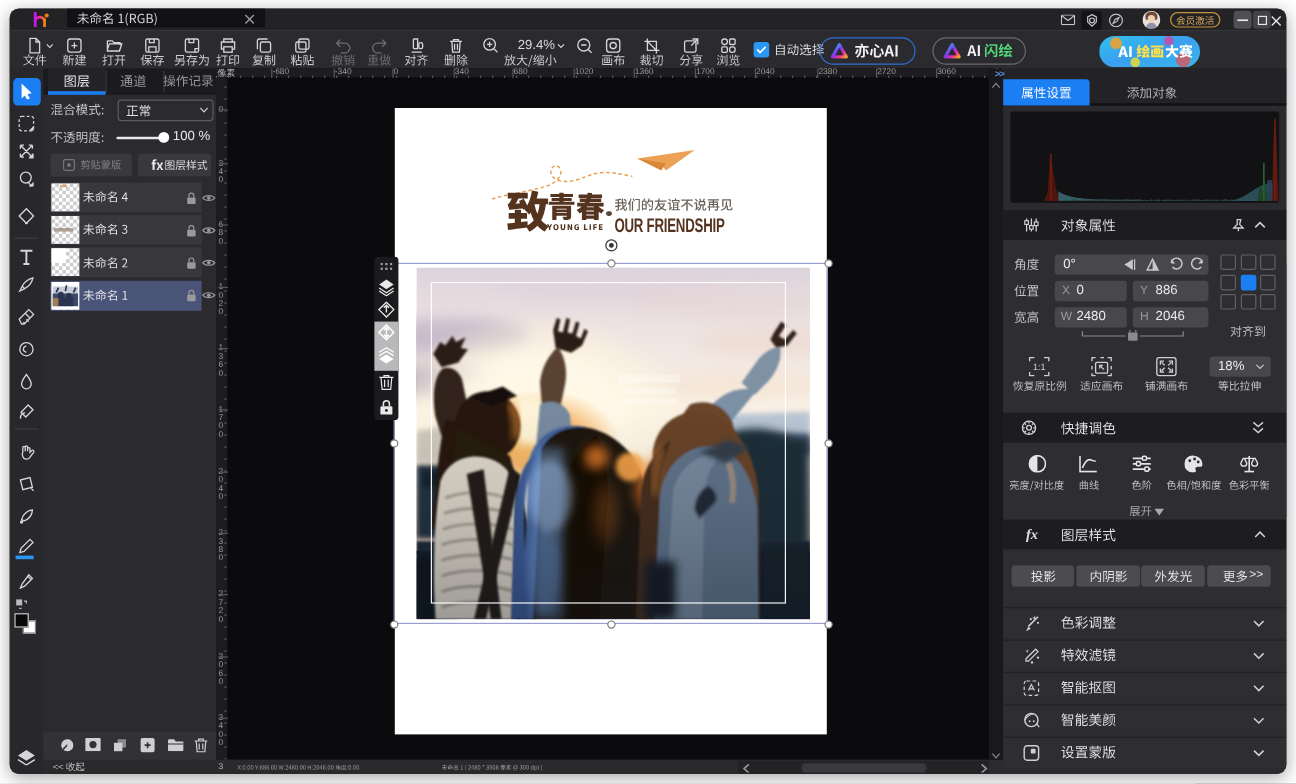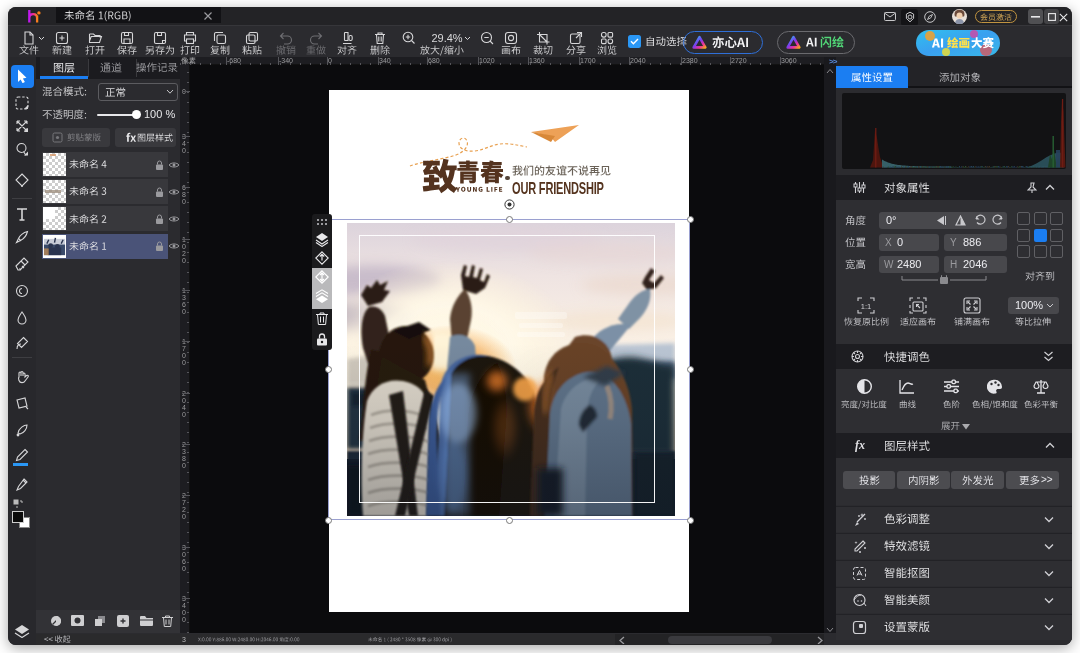--- a/index.html
+++ b/index.html
@@ -838,21 +838,21 @@
         </svg><svg style="position:absolute;left:857px;top:297px;" width="18" height="17" viewBox="0 0 18 17">
           <path d="M1 4V1h4M13 1h4v3M17 13v3h-4M5 16H1v-3" stroke="#d0d0d4" fill="none" stroke-width="1.1"></path>
           <text x="9" y="11.5" font-family="Liberation Sans" font-size="7.5" fill="#d0d0d4" text-anchor="middle">1:1</text>
         </svg><svg style="position:absolute;left:909px;top:297px;" width="18" height="17" viewBox="0 0 18 17">
           <path d="M1 4V1h3M8 1h3M14 1h3v3M17 8v3M17 14v2h-3M1 8v3M1 14v2h3" stroke="#d0d0d4" fill="none" stroke-width="1.1"></path>
           <rect x="4" y="5" width="10" height="9" rx="1" stroke="#d0d0d4" fill="none" stroke-width="1.1"></rect>
           <path d="M11 11L7.5 7.5M7.5 10V7.5H10" stroke="#d0d0d4" fill="none" stroke-width="1.1"></path>
         </svg><svg style="position:absolute;left:963px;top:297px;" width="18" height="17" viewBox="0 0 18 17">
           <rect x="1" y="1" width="16" height="15" rx="2" stroke="#d0d0d4" fill="none" stroke-width="1.1"></rect>
           <path d="M5 5l2.5 2.5M13 5l-2.5 2.5M5 12l2.5-2.5M13 12l-2.5-2.5M4 7V4h3M11 4h3v3M14 10v3h-3M7 13H4v-3" stroke="#d0d0d4" fill="none" stroke-width="1.1"></path>
-        </svg><div style="position:absolute;left:1008px;top:297px;width:51px;height:17px;background:#48484c;border-radius:3px"></div><div style="position:absolute;left:1015px;top:299px;font:11px 'Liberation Sans',sans-serif;color:#ececf0">100%</div><svg style="position:absolute;left:1046px;top:303px;" width="8" height="6" viewBox="0 0 8 6">
+        </svg><div style="position:absolute;left:1008px;top:297px;width:51px;height:17px;background:#48484c;border-radius:3px"></div><div style="position:absolute;left:1015px;top:299px;font:11px 'Liberation Sans',sans-serif;color:#ececf0">18%</div><svg style="position:absolute;left:1046px;top:303px;" width="8" height="6" viewBox="0 0 8 6">
           <path d="M1 1l3 3 3-3" stroke="#c8c8cc" fill="none"></path>
         </svg><svg style="position:absolute;left:843.5px;top:317.1px;overflow:visible" width="45" height="12">
           <path d="M1.5 0.4L1.5 8.6L2.1 8.6L2.1 0.4ZM0.8 2.1C0.7 2.8 0.6 3.8 0.4 4.4L0.9 4.6C1.1 3.9 1.3 2.9 1.3 2.2ZM2.2 2C2.4 2.6 2.7 3.3 2.7 3.8L3.2 3.5C3.2 3.1 2.9 2.4 2.7 1.8ZM5.3 3.6C5.2 4.4 5 5.1 4.7 5.7C4.8 5.7 5 5.8 5.1 5.9C5.4 5.4 5.7 4.5 5.8 3.7ZM7.8 3.5C7.7 4.3 7.4 5.1 7.1 5.6C7.2 5.7 7.5 5.8 7.6 5.9C7.9 5.3 8.2 4.5 8.4 3.6ZM4.5 0.3C4.5 0.8 4.4 1.3 4.4 1.7L3.1 1.7L3.1 2.3L4.3 2.3C4 4.2 3.5 5.8 2.5 6.9C2.6 7 2.9 7.2 3 7.4C4 6.1 4.6 4.4 4.9 2.3L8.5 2.3L8.5 1.7L5 1.7C5.1 1.3 5.1 0.9 5.2 0.4ZM6.3 2.7C6.2 5.6 5.8 7.4 3.8 8.1C4 8.2 4.1 8.5 4.2 8.7C5.3 8.2 6 7.4 6.4 6.3C6.8 7.4 7.4 8.2 8.2 8.6C8.3 8.4 8.5 8.2 8.6 8.1C7.6 7.6 7 6.6 6.6 5.4C6.8 4.6 6.9 3.7 6.9 2.7ZM11.6 3.9L15.8 3.9L15.8 4.6L11.6 4.6ZM11.6 2.9L15.8 2.9L15.8 3.5L11.6 3.5ZM10.9 2.4L10.9 5L11.9 5C11.4 5.7 10.6 6.4 9.8 6.8C10 6.9 10.2 7.1 10.3 7.2C10.7 7 11.1 6.7 11.4 6.4C11.8 6.8 12.3 7.2 12.8 7.4C11.7 7.8 10.5 7.9 9.3 8C9.4 8.2 9.5 8.5 9.6 8.6C10.9 8.5 12.3 8.2 13.6 7.8C14.7 8.2 15.9 8.5 17.3 8.6C17.4 8.4 17.5 8.1 17.7 8C16.5 7.9 15.3 7.7 14.4 7.5C15.2 7 15.9 6.5 16.4 5.9L15.9 5.6L15.8 5.6L12.2 5.6C12.4 5.4 12.5 5.3 12.6 5.1L12.6 5L16.5 5L16.5 2.4ZM11.4 0.4C11 1.3 10.2 2.1 9.4 2.6C9.6 2.7 9.8 3 9.9 3.2C10.3 2.8 10.8 2.3 11.2 1.8L17.1 1.8L17.1 1.2L11.6 1.2C11.8 1 11.9 0.8 12 0.5ZM15.3 6.1C14.8 6.6 14.2 6.9 13.5 7.2C12.9 6.9 12.3 6.6 11.9 6.1ZM21.3 4.3L25.1 4.3L25.1 5.1L21.3 5.1ZM21.3 3L25.1 3L25.1 3.8L21.3 3.8ZM24.3 6.4C24.8 7 25.5 7.8 25.9 8.3L26.5 8C26.1 7.5 25.4 6.7 24.8 6.1ZM21.3 6.1C20.9 6.7 20.3 7.4 19.8 7.9C20 8 20.2 8.2 20.4 8.3C20.9 7.8 21.5 7 22 6.3ZM19.2 0.9L19.2 3.4C19.2 4.8 19.1 6.7 18.3 8.1C18.5 8.2 18.8 8.4 18.9 8.5C19.7 7 19.8 4.9 19.8 3.4L19.8 1.5L26.5 1.5L26.5 0.9ZM22.8 1.6C22.7 1.8 22.6 2.1 22.4 2.4L20.7 2.4L20.7 5.7L22.9 5.7L22.9 7.9C22.9 8 22.8 8 22.7 8C22.6 8 22.1 8 21.6 8C21.6 8.2 21.7 8.5 21.8 8.6C22.5 8.6 22.9 8.6 23.2 8.5C23.4 8.4 23.5 8.2 23.5 7.9L23.5 5.7L25.8 5.7L25.8 2.4L23.2 2.4C23.3 2.2 23.4 1.9 23.6 1.7ZM28.1 8.6C28.3 8.4 28.7 8.3 31.1 7.5C31.1 7.3 31.1 7 31.1 6.8L28.9 7.5L28.9 3.8L31.1 3.8L31.1 3.1L28.9 3.1L28.9 0.5L28.2 0.5L28.2 7.3C28.2 7.7 27.9 7.9 27.8 8C27.9 8.1 28.1 8.4 28.1 8.6ZM31.8 0.4L31.8 7.1C31.8 8.1 32 8.4 32.9 8.4C33.1 8.4 34.1 8.4 34.3 8.4C35.2 8.4 35.4 7.8 35.5 6C35.3 5.9 35 5.8 34.8 5.7C34.8 7.3 34.7 7.8 34.3 7.8C34 7.8 33.2 7.8 33 7.8C32.6 7.8 32.5 7.7 32.5 7.2L32.5 4.5C33.5 4 34.6 3.3 35.4 2.6L34.8 2C34.2 2.6 33.4 3.3 32.5 3.8L32.5 0.4ZM42.2 1.4L42.2 6.4L42.8 6.4L42.8 1.4ZM43.7 0.4L43.7 7.7C43.7 7.9 43.6 7.9 43.5 7.9C43.3 7.9 42.8 7.9 42.3 7.9C42.4 8.1 42.5 8.4 42.5 8.6C43.2 8.6 43.7 8.6 43.9 8.4C44.2 8.3 44.3 8.1 44.3 7.7L44.3 0.4ZM39.2 5.3C39.5 5.6 39.9 5.9 40.2 6.1C39.8 7 39.2 7.7 38.6 8.1C38.7 8.3 38.9 8.5 39 8.6C40.4 7.7 41.3 5.8 41.6 2.9L41.2 2.8L41.1 2.9L40 2.9C40.1 2.4 40.2 2 40.3 1.5L41.8 1.5L41.8 0.9L38.7 0.9L38.7 1.5L39.6 1.5C39.4 2.9 38.9 4.3 38.2 5.2C38.4 5.3 38.7 5.5 38.8 5.6C39.2 5 39.5 4.3 39.8 3.5L40.9 3.5C40.8 4.2 40.7 4.9 40.4 5.5C40.2 5.3 39.9 5 39.6 4.9ZM37.9 0.4C37.6 1.7 37 3 36.3 3.8C36.4 4 36.6 4.4 36.6 4.5C36.9 4.2 37.1 3.9 37.3 3.6L37.3 8.6L37.9 8.6L37.9 2.3C38.1 1.7 38.3 1.1 38.5 0.5Z" fill="#c4c4c8"></path>
         </svg><svg style="position:absolute;left:900.0px;top:317.1px;overflow:visible" width="36" height="12">
           <path d="M0.6 1.1C1 1.5 1.6 2.1 1.9 2.5L2.4 2.1C2.1 1.7 1.5 1.1 1.1 0.7ZM4.1 4.9L7.3 4.9L7.3 6.3L4.1 6.3ZM2.2 3.6L0.4 3.6L0.4 4.2L1.6 4.2L1.6 7C1.2 7.2 0.8 7.5 0.3 7.9L0.8 8.5C1.2 7.9 1.7 7.5 2 7.5C2.2 7.5 2.5 7.7 2.9 7.9C3.5 8.3 4.3 8.4 5.4 8.4C6.2 8.4 7.8 8.3 8.5 8.3C8.5 8.1 8.6 7.8 8.6 7.6C7.8 7.7 6.4 7.8 5.4 7.8C4.4 7.8 3.6 7.7 3 7.4C2.7 7.2 2.4 7 2.2 6.9ZM3.5 4.3L3.5 6.9L7.9 6.9L7.9 4.3L6 4.3L6 3.2L8.6 3.2L8.6 2.6L6 2.6L6 1.4C6.8 1.3 7.5 1.2 8 1L7.7 0.4C6.6 0.8 4.7 1 3.1 1.1C3.2 1.2 3.3 1.5 3.3 1.6C4 1.6 4.7 1.5 5.4 1.5L5.4 2.6L2.8 2.6L2.8 3.2L5.4 3.2L5.4 4.3ZM11.4 3.5C11.7 4.5 12.2 5.8 12.3 6.6L13 6.3C12.8 5.5 12.4 4.3 12 3.3ZM13.3 3C13.6 4 13.9 5.3 14.1 6.1L14.7 5.9C14.6 5.1 14.3 3.8 13.9 2.8ZM13.2 0.5C13.4 0.8 13.6 1.2 13.7 1.5L10.1 1.5L10.1 4C10.1 5.3 10 7 9.3 8.3C9.5 8.4 9.8 8.6 9.9 8.7C10.7 7.4 10.8 5.3 10.8 4L10.8 2.2L17.5 2.2L17.5 1.5L14.5 1.5C14.3 1.2 14.1 0.7 13.9 0.3ZM10.9 7.6L10.9 8.2L17.6 8.2L17.6 7.6L15.2 7.6C16 6.2 16.6 4.5 17.1 3L16.4 2.8C16 4.3 15.3 6.2 14.5 7.6ZM18.8 0.9L18.8 1.6L26.2 1.6L26.2 0.9ZM20.3 2.6L20.3 6.6L24.7 6.6L24.7 2.6ZM20.9 4.9L22.2 4.9L22.2 6.1L20.9 6.1ZM22.8 4.9L24.1 4.9L24.1 6.1L22.8 6.1ZM20.9 3.2L22.2 3.2L22.2 4.3L20.9 4.3ZM22.8 3.2L24.1 3.2L24.1 4.3L22.8 4.3ZM18.8 3.2L18.8 8.2L25.5 8.2L25.5 8.6L26.2 8.6L26.2 3.1L25.5 3.1L25.5 7.6L19.5 7.6L19.5 3.2ZM30.6 0.4C30.5 0.8 30.3 1.3 30.1 1.7L27.5 1.7L27.5 2.4L29.8 2.4C29.2 3.6 28.4 4.7 27.3 5.4C27.4 5.6 27.6 5.8 27.7 6C28.2 5.7 28.6 5.3 29 4.8L29 7.8L29.7 7.8L29.7 4.7L31.6 4.7L31.6 8.6L32.3 8.6L32.3 4.7L34.3 4.7L34.3 6.9C34.3 7.1 34.3 7.1 34.1 7.1C34 7.1 33.4 7.1 32.9 7.1C32.9 7.3 33.1 7.5 33.1 7.7C33.9 7.7 34.3 7.7 34.6 7.6C34.9 7.5 35 7.3 35 6.9L35 4L34.3 4L32.3 4L32.3 2.8L31.6 2.8L31.6 4L29.6 4C30 3.5 30.3 3 30.6 2.4L35.5 2.4L35.5 1.7L30.9 1.7C31 1.3 31.2 0.9 31.3 0.5Z" fill="#c4c4c8"></path>
         </svg><svg style="position:absolute;left:954.0px;top:317.1px;overflow:visible" width="36" height="12">
           <path d="M6.8 0.7C7.2 1 7.7 1.3 7.9 1.6L8.3 1.2C8.1 1 7.6 0.6 7.2 0.4ZM1.6 0.4C1.3 1.2 0.9 2 0.3 2.6C0.4 2.7 0.6 3 0.6 3.2C1 2.8 1.3 2.4 1.5 2L3.5 2L3.5 1.4L1.8 1.4C2 1.1 2.1 0.8 2.2 0.5ZM0.5 4.8L0.5 5.4L1.8 5.4L1.8 7.2C1.8 7.6 1.5 7.9 1.3 8C1.5 8.1 1.6 8.4 1.7 8.6C1.8 8.4 2.1 8.3 3.6 7.3C3.6 7.2 3.5 6.9 3.5 6.8L2.4 7.4L2.4 5.4L3.6 5.4L3.6 4.8L2.4 4.8L2.4 3.6L3.3 3.6L3.3 3L1 3L1 3.6L1.8 3.6L1.8 4.8ZM5.9 0.4L5.9 1.6L3.8 1.6L3.8 2.2L5.9 2.2L5.9 3L4.1 3L4.1 8.6L4.7 8.6L4.7 6.7L5.9 6.7L5.9 8.6L6.5 8.6L6.5 6.7L7.7 6.7L7.7 7.9C7.7 8 7.6 8 7.6 8C7.5 8 7.2 8 6.9 8C7 8.2 7.1 8.4 7.1 8.6C7.5 8.6 7.8 8.6 8 8.5C8.2 8.4 8.3 8.2 8.3 7.9L8.3 3L6.5 3L6.5 2.2L8.5 2.2L8.5 1.6L6.5 1.6L6.5 0.4ZM4.7 5.1L5.9 5.1L5.9 6.1L4.7 6.1ZM4.7 4.5L4.7 3.6L5.9 3.6L5.9 4.5ZM7.7 5.1L7.7 6.1L6.5 6.1L6.5 5.1ZM7.7 4.5L6.5 4.5L6.5 3.6L7.7 3.6ZM9.8 1C10.3 1.3 10.9 1.7 11.2 2L11.6 1.5C11.3 1.2 10.7 0.8 10.2 0.6ZM9.4 3.5C9.9 3.8 10.5 4.1 10.8 4.4L11.2 3.9C10.9 3.6 10.3 3.3 9.8 3ZM9.6 8L10.2 8.4C10.6 7.6 11.1 6.5 11.5 5.6L11 5.2C10.6 6.2 10 7.3 9.6 8ZM11.6 2.6L11.6 3.2L13.6 3.2L13.6 4L11.9 4L11.9 8.6L12.5 8.6L12.5 4.6L13.5 4.6C13.4 5.7 13.2 6.5 12.6 7C12.7 7.1 12.9 7.3 13 7.4C13.4 7 13.7 6.6 13.8 6C14 6.2 14.2 6.5 14.3 6.7L14.7 6.3C14.5 6 14.2 5.7 14 5.4C14 5.2 14 4.9 14.1 4.6L15.1 4.6C15 5.8 14.8 6.6 14.2 7.3C14.3 7.3 14.5 7.5 14.6 7.6C15 7.2 15.3 6.6 15.4 6C15.7 6.4 15.9 6.8 16 7.1L16.5 6.8C16.3 6.4 15.9 5.8 15.6 5.3C15.6 5.1 15.6 4.9 15.7 4.6L16.7 4.6L16.7 8C16.7 8.1 16.6 8.1 16.5 8.1C16.4 8.1 16 8.1 15.6 8.1C15.6 8.2 15.7 8.4 15.8 8.6C16.4 8.6 16.8 8.6 17 8.5C17.2 8.4 17.3 8.3 17.3 8L17.3 4L15.7 4L15.7 3.2L17.6 3.2L17.6 2.6ZM14.1 4L14.1 3.2L15.2 3.2L15.2 4ZM15.3 0.4L15.3 1.1L13.8 1.1L13.8 0.4L13.2 0.4L13.2 1.1L11.7 1.1L11.7 1.7L13.2 1.7L13.2 2.4L13.8 2.4L13.8 1.7L15.3 1.7L15.3 2.4L15.9 2.4L15.9 1.7L17.5 1.7L17.5 1.1L15.9 1.1L15.9 0.4ZM18.8 0.9L18.8 1.6L26.2 1.6L26.2 0.9ZM20.3 2.6L20.3 6.6L24.7 6.6L24.7 2.6ZM20.9 4.9L22.2 4.9L22.2 6.1L20.9 6.1ZM22.8 4.9L24.1 4.9L24.1 6.1L22.8 6.1ZM20.9 3.2L22.2 3.2L22.2 4.3L20.9 4.3ZM22.8 3.2L24.1 3.2L24.1 4.3L22.8 4.3ZM18.8 3.2L18.8 8.2L25.5 8.2L25.5 8.6L26.2 8.6L26.2 3.1L25.5 3.1L25.5 7.6L19.5 7.6L19.5 3.2ZM30.6 0.4C30.5 0.8 30.3 1.3 30.1 1.7L27.5 1.7L27.5 2.4L29.8 2.4C29.2 3.6 28.4 4.7 27.3 5.4C27.4 5.6 27.6 5.8 27.7 6C28.2 5.7 28.6 5.3 29 4.8L29 7.8L29.7 7.8L29.7 4.7L31.6 4.7L31.6 8.6L32.3 8.6L32.3 4.7L34.3 4.7L34.3 6.9C34.3 7.1 34.3 7.1 34.1 7.1C34 7.1 33.4 7.1 32.9 7.1C32.9 7.3 33.1 7.5 33.1 7.7C33.9 7.7 34.3 7.7 34.6 7.6C34.9 7.5 35 7.3 35 6.9L35 4L34.3 4L32.3 4L32.3 2.8L31.6 2.8L31.6 4L29.6 4C30 3.5 30.3 3 30.6 2.4L35.5 2.4L35.5 1.7L30.9 1.7C31 1.3 31.2 0.9 31.3 0.5Z" fill="#c4c4c8"></path>
         </svg><svg style="position:absolute;left:1015.0px;top:317.1px;overflow:visible" width="36" height="12">
           <path d="M5.2 0.3C4.9 1.1 4.5 1.8 3.9 2.3L4.1 2.4L4.1 3L1.3 3L1.3 3.6L4.1 3.6L4.1 4.4L0.4 4.4L0.4 5L6 5L6 5.8L0.7 5.8L0.7 6.4L6 6.4L6 7.8C6 8 5.9 8 5.8 8C5.6 8 5.1 8 4.5 8C4.6 8.2 4.7 8.4 4.7 8.6C5.5 8.6 6 8.6 6.3 8.5C6.6 8.4 6.7 8.2 6.7 7.8L6.7 6.4L8.4 6.4L8.4 5.8L6.7 5.8L6.7 5L8.6 5L8.6 4.4L4.8 4.4L4.8 3.6L7.7 3.6L7.7 3L4.8 3L4.8 2.4L4.7 2.4C4.9 2.2 5.1 2 5.2 1.7L5.9 1.7C6.1 2 6.4 2.5 6.5 2.8L7.1 2.5C7 2.3 6.8 2 6.6 1.7L8.5 1.7L8.5 1.1L5.6 1.1C5.7 0.9 5.8 0.7 5.8 0.5ZM2 6.8C2.6 7.2 3.2 7.7 3.5 8.2L4.1 7.7C3.8 7.3 3.1 6.8 2.5 6.4ZM1.7 0.3C1.4 1.1 0.9 1.9 0.3 2.4C0.5 2.5 0.7 2.7 0.9 2.8C1.2 2.5 1.4 2.1 1.7 1.7L2.1 1.7C2.2 2 2.4 2.4 2.5 2.7L3.1 2.5C3 2.3 2.9 2 2.8 1.7L4.4 1.7L4.4 1.1L2 1.1C2.1 0.9 2.2 0.7 2.3 0.5ZM10.1 8.6C10.3 8.4 10.7 8.3 13.1 7.5C13.1 7.3 13.1 7 13.1 6.8L10.9 7.5L10.9 3.8L13.1 3.8L13.1 3.1L10.9 3.1L10.9 0.5L10.2 0.5L10.2 7.3C10.2 7.7 9.9 7.9 9.8 8C9.9 8.1 10.1 8.4 10.1 8.6ZM13.8 0.4L13.8 7.1C13.8 8.1 14 8.4 14.9 8.4C15.1 8.4 16.1 8.4 16.3 8.4C17.2 8.4 17.4 7.8 17.5 6C17.3 5.9 17 5.8 16.8 5.7C16.8 7.3 16.7 7.8 16.3 7.8C16 7.8 15.2 7.8 15 7.8C14.6 7.8 14.5 7.7 14.5 7.2L14.5 4.5C15.5 4 16.6 3.3 17.4 2.6L16.8 2C16.2 2.6 15.4 3.3 14.5 3.8L14.5 0.4ZM21.6 2L21.6 2.6L26.5 2.6L26.5 2ZM22.2 3.3C22.5 4.6 22.8 6.3 22.8 7.2L23.5 7C23.4 6.1 23.1 4.5 22.8 3.2ZM23.3 0.5C23.4 0.9 23.6 1.5 23.7 1.9L24.4 1.7C24.3 1.3 24.1 0.7 23.9 0.3ZM21.2 7.6L21.2 8.3L26.7 8.3L26.7 7.6L24.9 7.6C25.2 6.4 25.6 4.6 25.8 3.2L25.1 3.1C24.9 4.5 24.6 6.4 24.2 7.6ZM19.6 0.4L19.6 2.2L18.5 2.2L18.5 2.8L19.6 2.8L19.6 4.8C19.2 4.9 18.7 5 18.4 5.1L18.6 5.8L19.6 5.5L19.6 7.9C19.6 8 19.6 8 19.5 8C19.4 8 19 8 18.7 8C18.7 8.2 18.8 8.5 18.9 8.6C19.4 8.6 19.7 8.6 20 8.5C20.2 8.4 20.3 8.2 20.3 7.9L20.3 5.3L21.3 5L21.2 4.3L20.3 4.6L20.3 2.8L21.2 2.8L21.2 2.2L20.3 2.2L20.3 0.4ZM32.3 2.4L32.3 3.6L30.6 3.6L30.6 2.4ZM29.9 1.8L29.9 6.6L30.6 6.6L30.6 6.1L32.3 6.1L32.3 8.6L33 8.6L33 6.1L34.8 6.1L34.8 6.5L35.5 6.5L35.5 1.8L33 1.8L33 0.4L32.3 0.4L32.3 1.8ZM33 2.4L34.8 2.4L34.8 3.6L33 3.6ZM32.3 4.2L32.3 5.5L30.6 5.5L30.6 4.2ZM33 4.2L34.8 4.2L34.8 5.5L33 5.5ZM29.4 0.4C28.9 1.8 28 3.1 27.1 4C27.3 4.1 27.5 4.5 27.5 4.7C27.8 4.3 28.1 4 28.4 3.5L28.4 8.6L29.1 8.6L29.1 2.5C29.4 1.9 29.8 1.2 30 0.6Z" fill="#c4c4c8"></path>
         </svg><div style="position:absolute;left:836px;top:344px;width:236px;height:25px;background:#1d1d21"></div><svg style="position:absolute;left:851px;top:350px;" width="13" height="13" viewBox="0 0 13 13">

